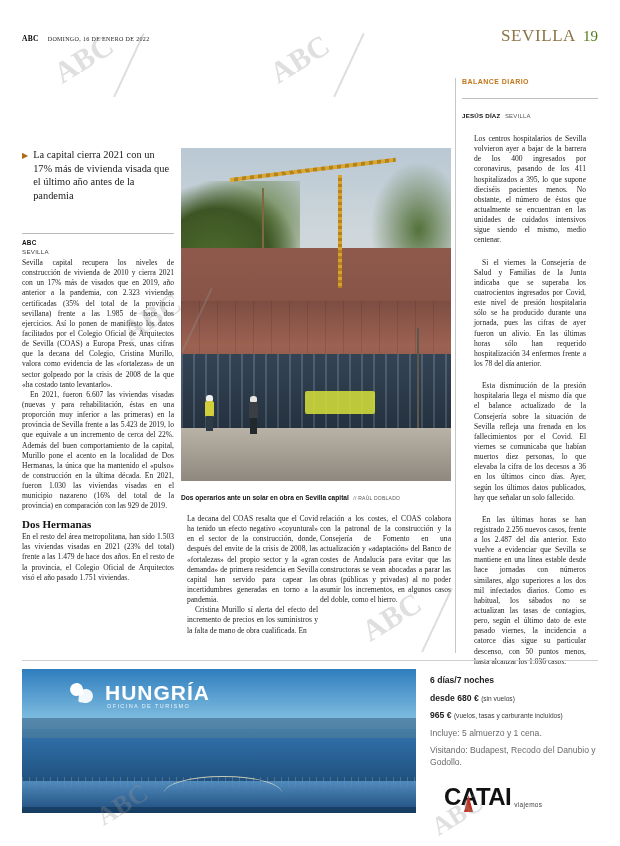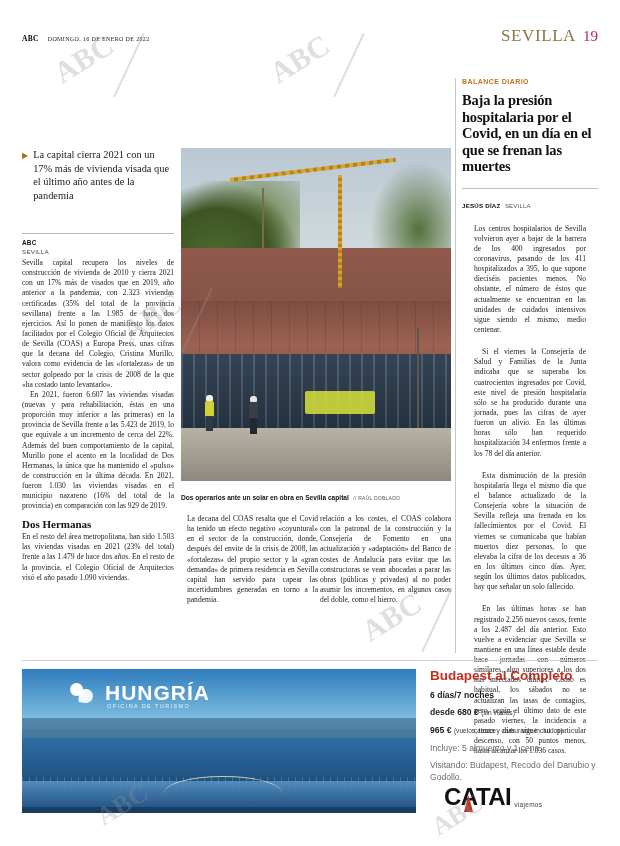--- a/index.html
+++ b/index.html
@@ -27,21 +27,21 @@
     font-family: "Liberation Serif", serif;
     font-size: 6px; letter-spacing: .35px; color: #222;
   }
   .mast-right { display: flex; align-items: baseline; gap: 7px; }
   .mast-section {
     font-family: "Liberation Serif", serif;
     font-size: 17px; letter-spacing: .6px; color: #8c7346;
   }
   .mast-page {
     font-family: "Liberation Serif", serif;
-    font-size: 15px; color: #be185d;
+    font-size: 15px; color: #4d7c0f;
   }
 
   
   .headline {
     position: absolute; top: 76px; left: 22px; width: 414px;
     font-family: "Liberation Serif", serif;
     font-weight: bold;
     font-size: 25.5px; line-height: 1.10; letter-spacing: -.3px;
     color: #111;
   }
@@ -265,21 +265,21 @@
 
   <div class="byline1">
     <div class="b-name">ABC</div>
     <div class="b-city">SEVILLA</div>
   </div>
 
   <div class="col" id="col1">
     <p class="first">Sevilla capital recupera los niveles de construcción de vivienda de 2010 y cierra 2021 con un 17% más de visados que en 2019, año anterior a la pandemia, con 2.323 viviendas certificadas (35% del total de la provincia sevillana) frente a las 1.985 de hace dos ejercicios. Así lo ponen de manifiesto los datos facilitados por el Colegio Oficial de Arquitectos de Sevilla (COAS) a Europa Press, unas cifras que la decana del Colegio, Cristina Murillo, valora como evidencia de las «fortalezas» de un sector golpeado por la crisis de 2008 de la que «ha costado tanto levantarlo».</p>
     <p>En 2021, fueron 6.607 las viviendas visadas (nuevas y para rehabilitación, éstas en una proporción muy inferior a las primeras) en la provincia de Sevilla frente a las 5.423 de 2019, lo que equivale a un incremento de cerca del 22%. Además del buen comportamiento de la capital, Murillo pone el acento en la localidad de Dos Hermanas, la única que ha mantenido el «pulso» de construcción en la última década. En 2021, fueron 1.030 las viviendas visadas en el municipio nazareno (16% del total de la provincia) en comparación con las 929 de 2019.</p>
     <h2 class="subhead">Dos Hermanas</h2>
-    <p class="first">En el resto del área metropolitana, han sido 1.503 las viviendas visadas en 2021 (23% del total) frente a las 1.479 de hace dos años. En el resto de la provincia, el Colegio Oficial de Arquitectos visó el año pasado 1.090 viviendas.</p>
+    <p class="first">En el resto del área metropolitana, han sido 1.503 las viviendas visadas en 2021 (23% del total) frente a las 1.479 de hace dos años. En el resto de la provincia, el Colegio Oficial de Arquitectos visó el año pasado 1.751 viviendas.</p>
   </div>
 
   <div class="photo-wrap">
     <div class="photo">
       <div class="ph-sky"></div>
       <div class="ph-trees"></div>
       <div class="ph-trees2"></div>
       <div class="ph-building"></div>
       <div class="ph-wall"></div>
       <div class="ph-crane-mast"></div>
@@ -302,31 +302,31 @@
     </div>
   </div>
 
   <div class="caption">
     <span class="cap-main">Dos operarios ante un solar en obra en Sevilla capital</span>
     <span class="cap-credit">// RAÚL DOBLADO</span>
   </div>
 
   <div class="col" id="col2">
     <p class="first">La decana del COAS resalta que el Covid ha tenido un efecto negativo «coyuntural» en el sector de la construcción, donde, después del envite de la crisis de 2008, las «fortalezas» del propio sector y la «gran demanda» de primera residencia en Sevilla capital han servido para capear las incertidumbres generadas en torno a la pandemia.</p>
+    <p>Cristina Murillo sí alerta del efecto del incremento de precios en los suministros y la falta de mano de obra cualificada. En</p>
   </div>
 
   <div class="col" id="col3">
       <p class="first">relación a los costes, el COAS colabora con la patronal de la construcción y la Consejería de Fomento en una actualización y «adaptación» del Banco de costes de Andalucía para evitar que las constructoras se vean abocadas a parar las obras (públicas y privadas) al no poder asumir los incrementos, en algunos casos del doble, como el hierro.</p>
     </div>
 
   <div class="vrule"></div>
 
   <div class="rail">
     <div class="rail-kicker">BALANCE DIARIO</div>
-    <h2 class="rail-head">Baja la presión hospitalaria por el Covid, en un día en el que se frenan las muertes</h2>
     <div class="rail-byline">
       <span class="rb-name">JESÚS DÍAZ</span>
       <span class="rb-city">SEVILLA</span>
     </div>
     <div class="rail-body">
       <p class="first">Los centros hospitalarios de Sevilla volvieron ayer a bajar de la barrera de los 400 ingresados por coronavirus, pasando de los 411 hospitalizados a 395, lo que supone dieciséis pacientes menos. No obstante, el número de éstos que actualmente se encuentran en las unidades de cuidados intensivos sigue siendo el mismo, medio centenar.</p>
       <p>Si el viernes la Consejería de Salud y Familias de la Junta indicaba que se superaba los cuatrocientos ingresados por Covid, este nivel de presión hospitalaria sólo se ha producido durante una jornada, pues las cifras de ayer fueron un alivio. En las últimas horas sólo han requerido hospitalización 34 enfermos frente a los 78 del día anterior.</p>
       <p>Esta disminución de la presión hospitalaria llega el mismo día que el balance actualizado de la Consejería sobre la situación de Sevilla refleja una frenada en los fallecimientos por el Covid. El viernes se comunicaba que habían muertos diez personas, lo que elevaba la cifra de los decesos a 36 en los últimos cinco días. Ayer, según los últimos datos publicados, hay que señalar un solo fallecido.</p>
       <p>En las últimas horas se han registrado 2.256 nuevos casos, frente a los 2.487 del día anterior. Esto vuelve a evidenciar que Sevilla se mantiene en una línea estable desde hace jornadas con números similares, algo superiores a los dos mil infectados diarios. Como es habitual, los sábados no se actualizan las tasas de contagios, pero, según el último dato de este pasado viernes, la incidencia a catorce días sigue su particular descenso, con 50 puntos menos, hasta alcanzar los 1.036 casos.</p>
     </div>
@@ -344,21 +344,20 @@
           <span class="ad-logo-mark">
             <span class="d1"></span>
             <span class="d2"></span>
           </span>
           <span class="ad-logo-text">HUNGRÍA</span>
         </div>
         <div class="ad-logo-sub">OFICINA DE TURISMO</div>
       </div>
 
       <div class="ad-copy">
-        <div class="ad-title">Budapest al Completo</div>
         <div class="ad-line">
           <b>6 días/7 noches</b>
         </div>
         <div class="ad-line">
           <b>desde 680 €</b>
           <span class="sm">(sin vuelos)</span>
         </div>
         <div class="ad-line">
           <b>965 €</b>
           <span class="sm">(vuelos, tasas y carburante incluidos)</span>

